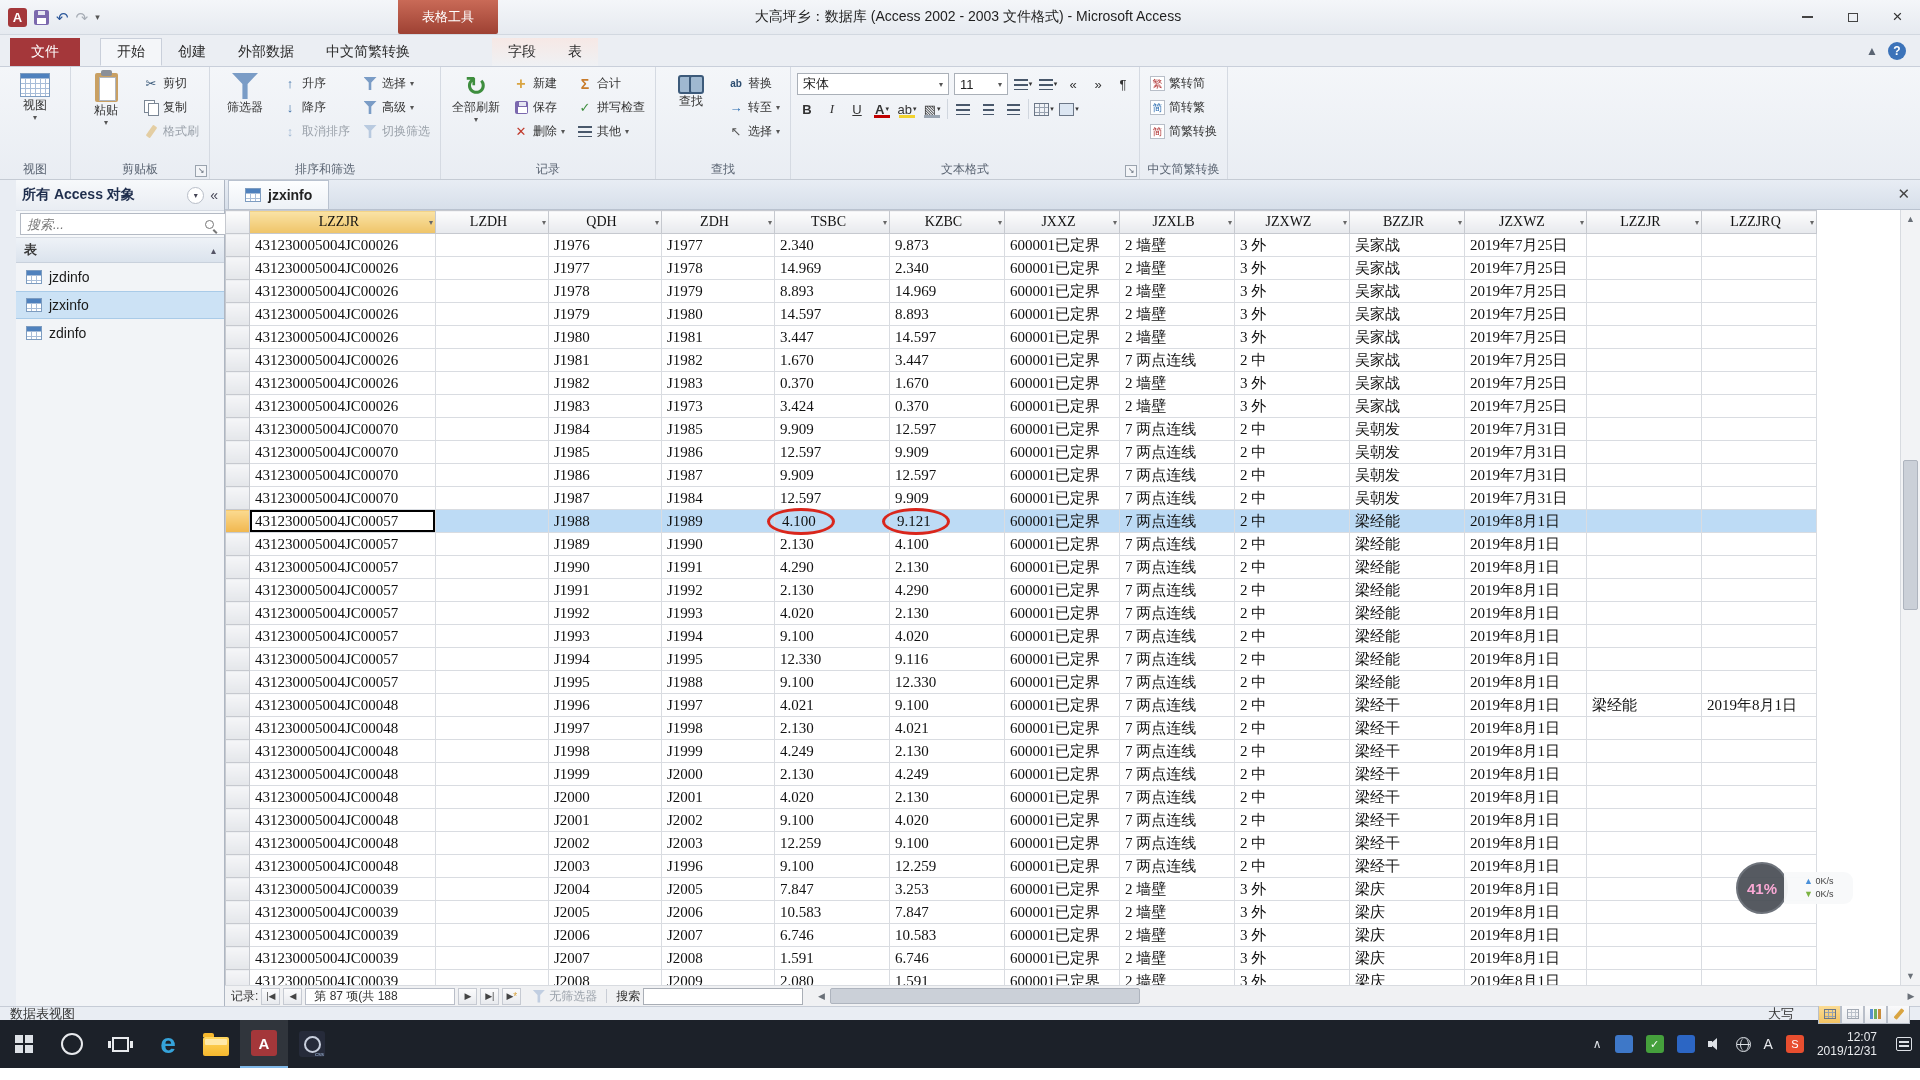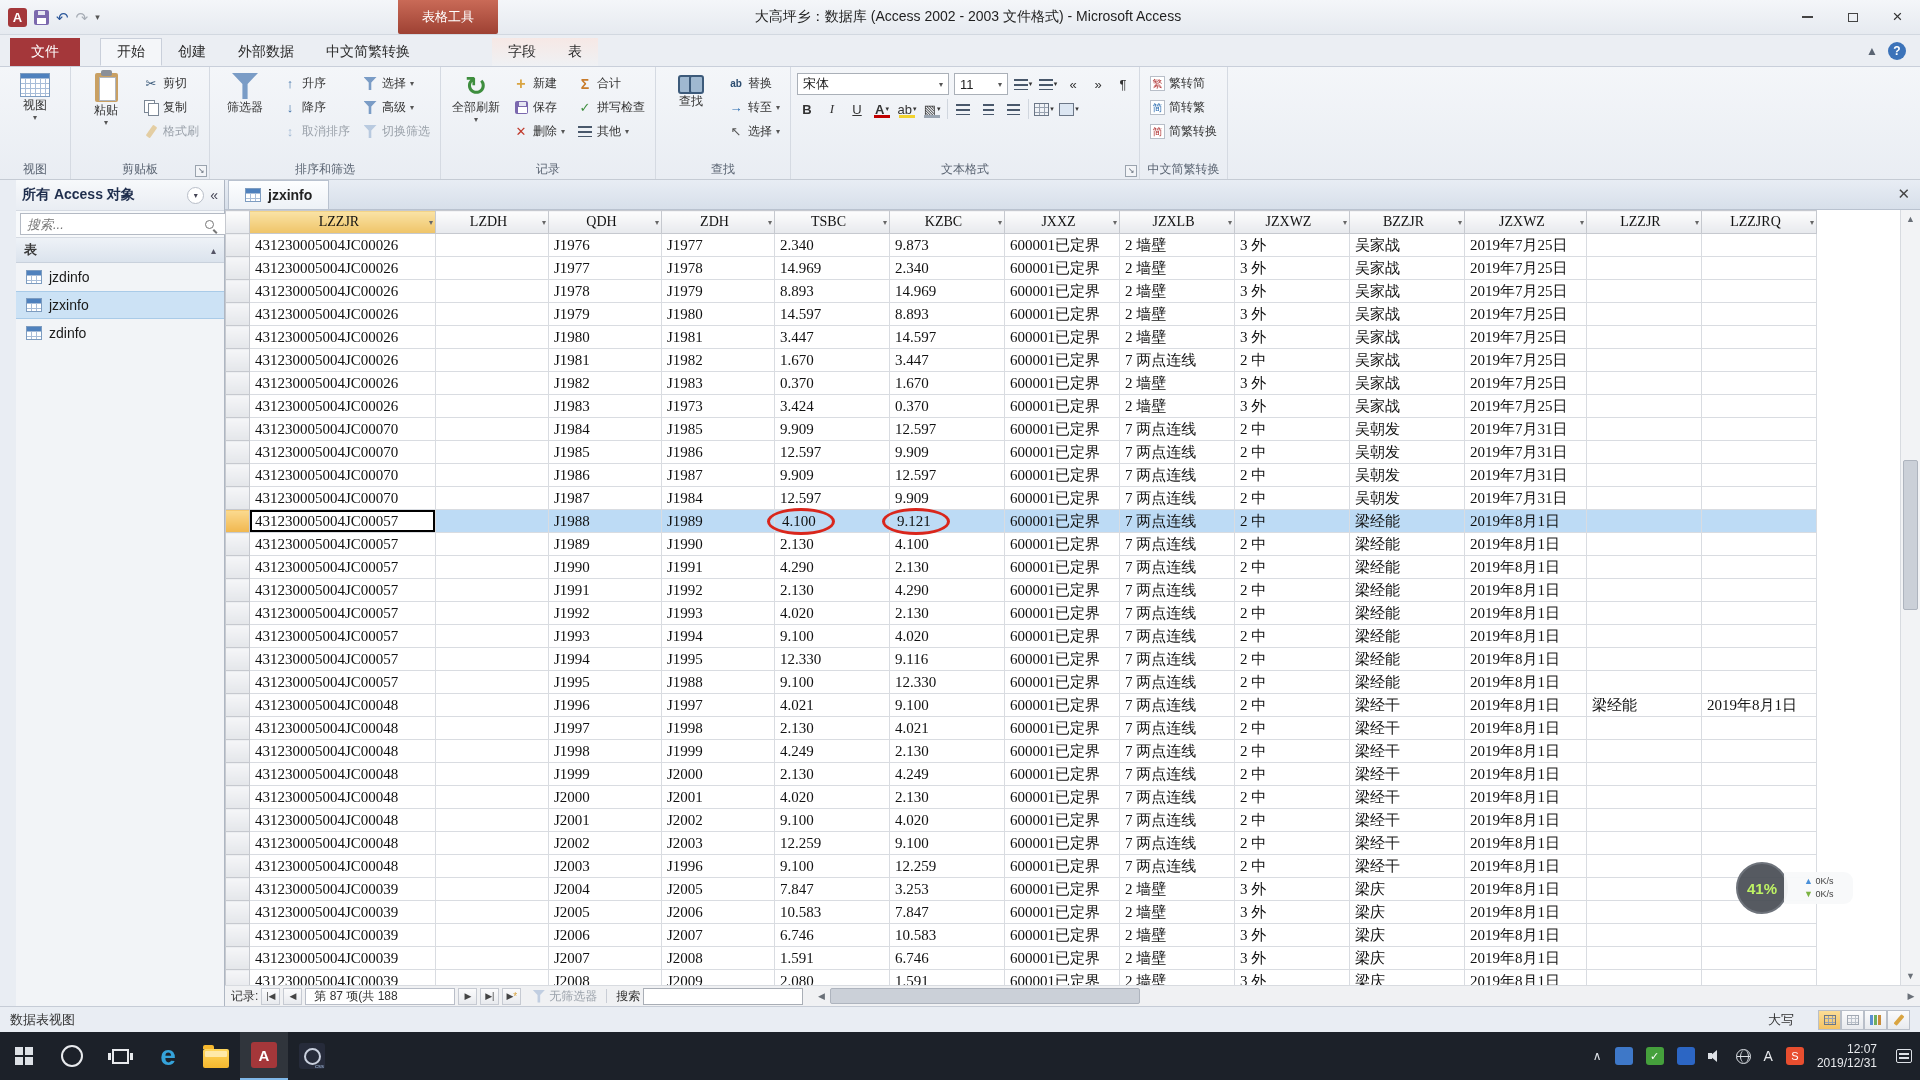--- a/index.html
+++ b/index.html
@@ -144,21 +144,21 @@
 .rn-filter{display:flex;align-items:center;gap:4px;color:#9AA1AA;margin-left:8px;}
 .rn-sep{width:1px;height:14px;background:#C9CDD5;margin:0 6px;}
 .rn-search{width:160px;height:17px;border:1px solid #A9AEB6;font-size:12px;padding:0 4px;outline:none;background:#fff;}
 .star{color:#D9A441;font-size:10px;}
 .hscroll{flex:1;height:100%;display:flex;align-items:center;margin-left:6px;}
 .hs-btn{width:18px;height:100%;display:flex;align-items:center;justify-content:center;font-size:9px;color:#6A7078;background:#F0F1F3;}
 .hs-track{flex:1;height:100%;position:relative;background:#F0F1F3;}
 .hs-thumb{position:absolute;left:0;top:2px;bottom:2px;width:310px;background:#CBD0D8;border:1px solid #AEB4BE;border-radius:2px;}
 
 
-.statusbar{height:26px;background:#E9EDF3;border-top:1px solid #C6CCD6;display:flex;align-items:center;padding:0 10px;font-size:13px;color:#333;}
+.statusbar{height:14px;background:#E9EDF3;border-top:1px solid #C6CCD6;display:flex;align-items:center;padding:0 10px;font-size:13px;color:#333;}
 .sb-right{margin-left:auto;display:flex;align-items:center;gap:24px;}
 .viewbtns{display:flex;}
 .vbtn{width:23px;height:20px;border:1px solid #B9BFC9;background:linear-gradient(#FBFBFC,#E8EAEE);display:flex;align-items:center;justify-content:center;}
 .vbtn.active{background:linear-gradient(#FBDD97,#F3C363);}
 .mini-grid{width:12px;height:10px;border:1px solid #6B7686;background:linear-gradient(to right,rgba(0,0,0,0) 0 3px,#98A2B0 3px 4px,rgba(0,0,0,0) 4px 7px,#98A2B0 7px 8px,rgba(0,0,0,0) 8px),linear-gradient(to bottom,rgba(0,0,0,0) 0 2px,#98A2B0 2px 3px,rgba(0,0,0,0) 3px 6px,#98A2B0 6px 7px,rgba(0,0,0,0) 7px);}
 .mini-pencil{width:4px;height:12px;background:#D9A441;transform:rotate(40deg);border-radius:1px;}
 .mini-chart{width:12px;height:10px;background:linear-gradient(to right,#5B8FD0 0 3px,rgba(0,0,0,0) 3px 4px,#6FAF5F 4px 7px,rgba(0,0,0,0) 7px 8px,#C98B3A 8px 11px,rgba(0,0,0,0) 11px);}
 
 
 .taskbar{height:48px;background:#1C2129;display:flex;align-items:stretch;color:#DDE1E6;}
@@ -190,21 +190,21 @@
 .ic-speaker::after{content:"";position:absolute;left:2px;top:0;border-top:6px solid rgba(0,0,0,0);border-bottom:6px solid rgba(0,0,0,0);border-right:7px solid #DDE1E6;}
 .ic-net{width:15px;height:15px;border:1.5px solid #DDE1E6;border-radius:50%;position:relative;}
 .ic-net::before{content:"";position:absolute;left:50%;top:0;bottom:0;width:7px;margin-left:-3.5px;border:1px solid #DDE1E6;border-top:none;border-bottom:none;border-radius:50%;}
 .ic-net::after{content:"";position:absolute;left:0;right:0;top:50%;height:1px;background:#DDE1E6;}
 .clock{text-align:right;font-size:12px;line-height:14px;color:#E8EAED;}
 .notif{width:16px;height:14px;border:1.5px solid #DDE1E6;border-radius:2px;position:relative;margin-left:6px;}
 .notif::after{content:"";position:absolute;left:2px;top:3px;right:2px;height:1.5px;background:#DDE1E6;box-shadow:0 4px #DDE1E6;}
 
 
 .netball{position:absolute;left:1736px;top:862px;display:flex;align-items:center;z-index:50;}
-.nb-circle{width:52px;height:52px;border-radius:50%;background:rgba(72,76,84,.92);border:2px solid #6E737B;color:#bef264;font-size:15px;font-weight:bold;display:flex;align-items:center;justify-content:center;}
+.nb-circle{width:52px;height:52px;border-radius:50%;background:rgba(72,76,84,.92);border:2px solid #6E737B;color:#f9a8d4;font-size:15px;font-weight:bold;display:flex;align-items:center;justify-content:center;}
 .nb-pill{background:rgba(248,249,250,.95);border-radius:0 9px 9px 0;padding:3px 20px;margin-left:-4px;font-size:9px;color:#444;line-height:13px;white-space:nowrap;}
 .nb-pill .up{color:#4A90D9;}
 .nb-pill .dn{color:#7CB342;}
 </style>
 </head>
 <body>
 
 <div class="screen">
 
   <div class="titlebar">

